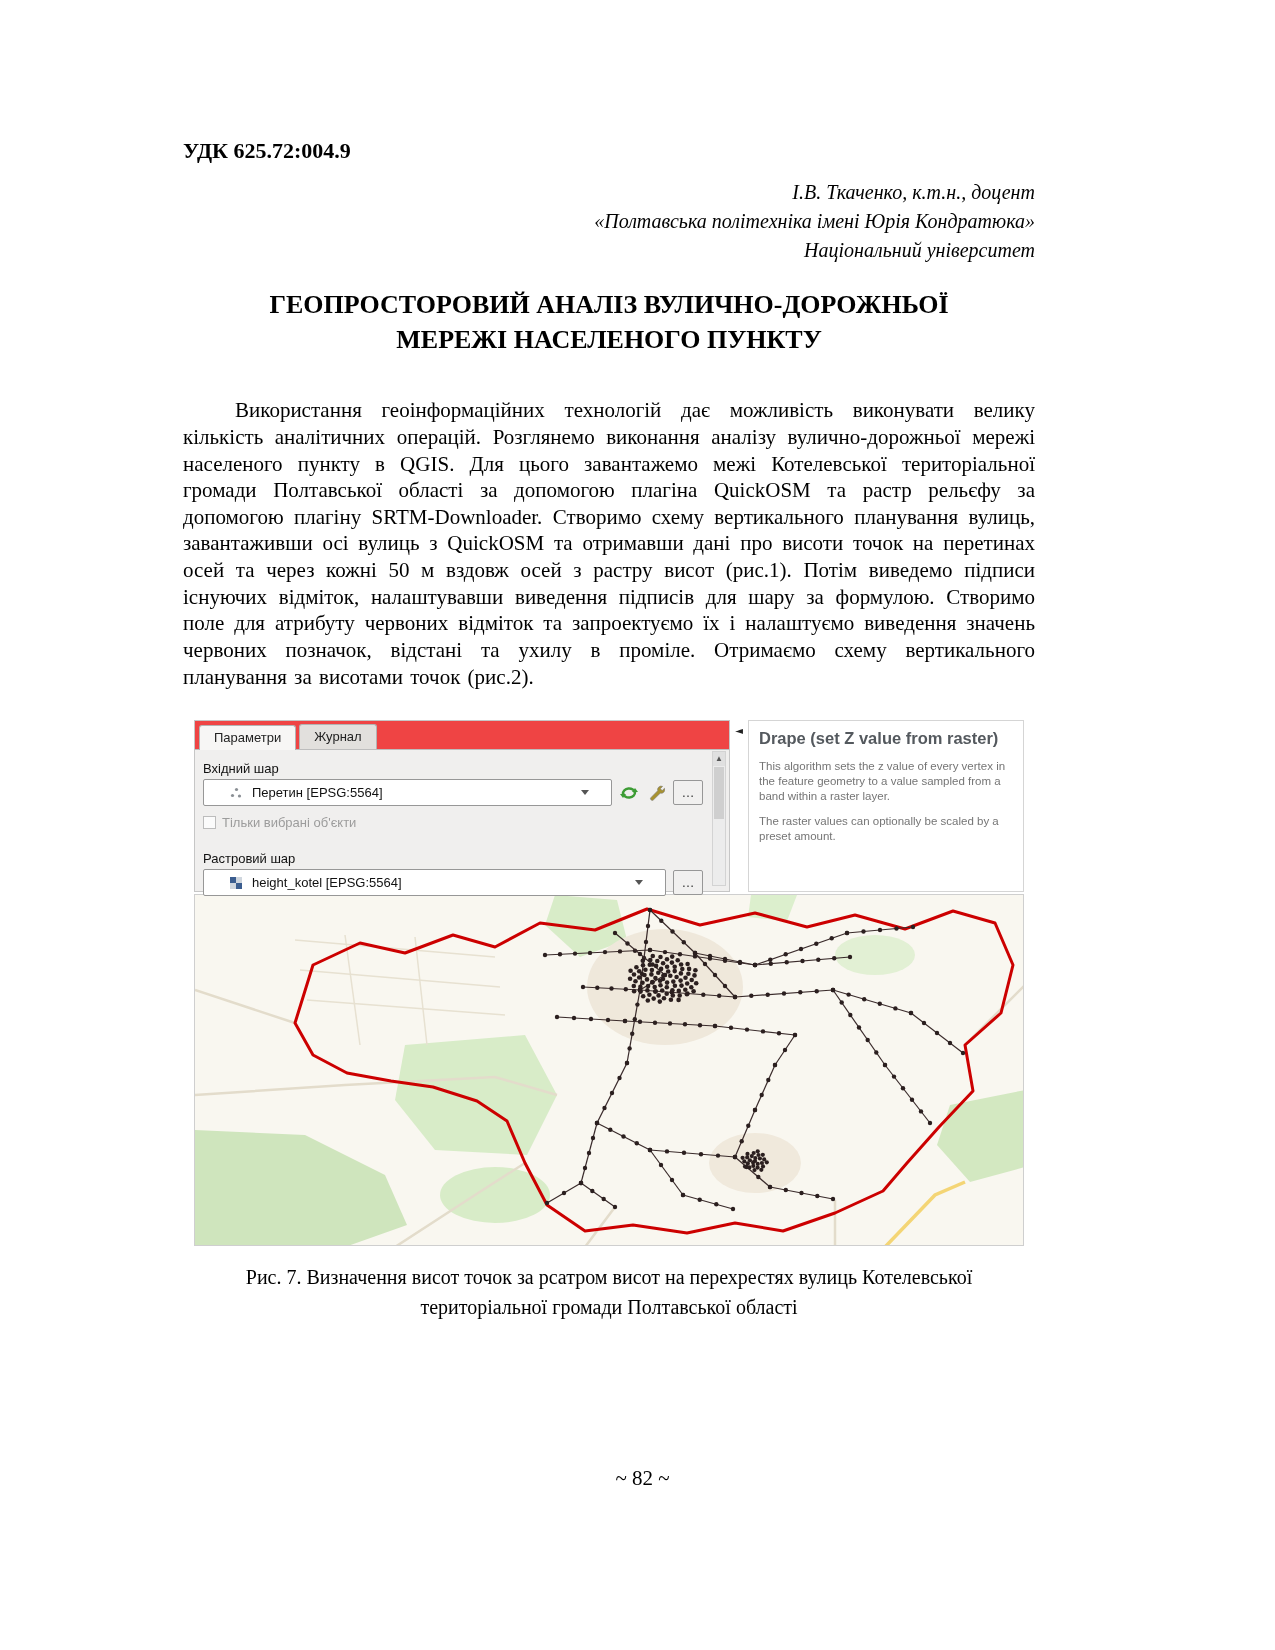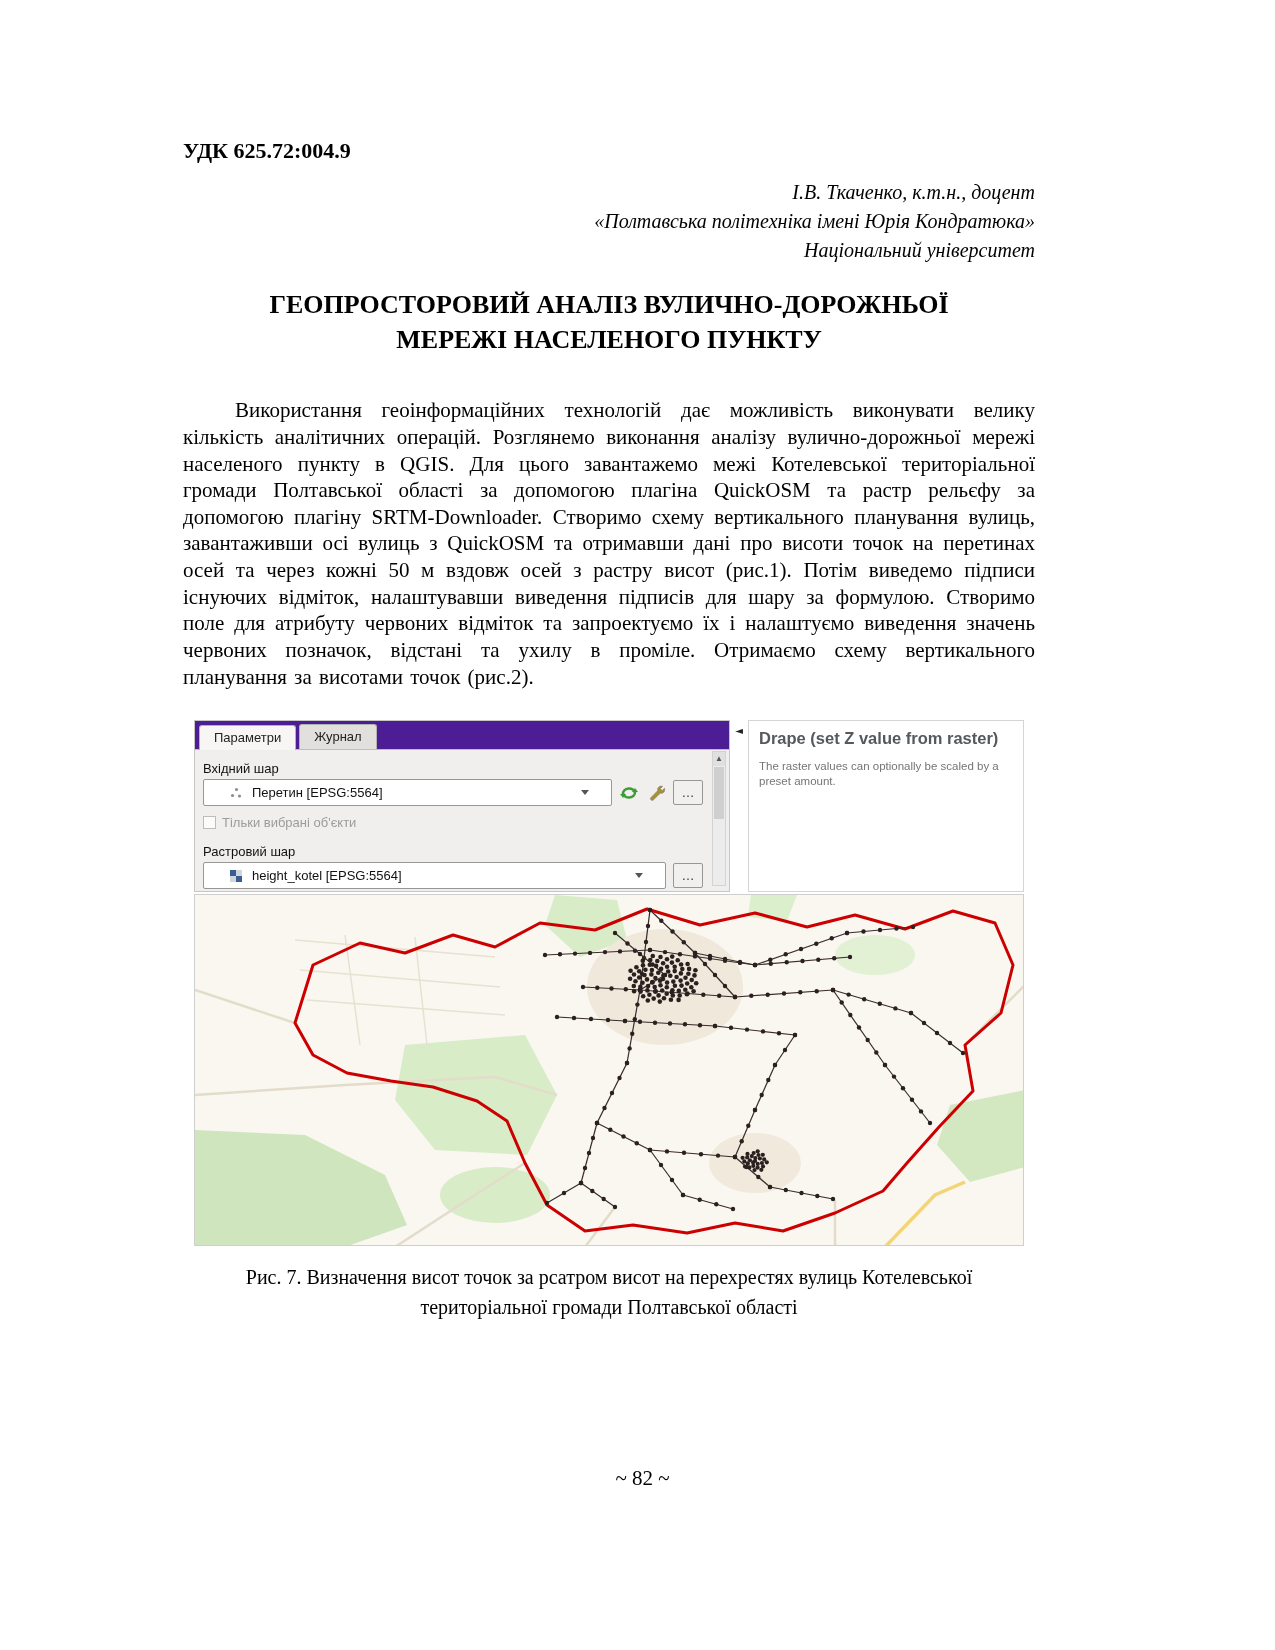--- a/index.html
+++ b/index.html
@@ -19,36 +19,36 @@
   .body-text {
     margin:40px 0 0; font-size:21px; line-height:1.27; text-align:justify;
     text-indent:52px; word-spacing:2px;
   }
 
   figure { margin:30px 0 0 11px; padding:0; width:830px; }
 
   
   .qgis { display:flex; width:830px; height:172px; font-family:"Liberation Sans", sans-serif; background:#fff; }
   .qgis-left { position:relative; width:536px; background:#f0efee; border:1px solid #c6c6c6; box-sizing:border-box; }
-  .tabbar { display:flex; gap:3px; padding:3px 0 0 4px; background:#4c1d95; border-bottom:1px solid #bdbdbd; }
+  .tabbar { display:flex; gap:3px; padding:3px 0 0 4px; background:#ef4444; border-bottom:1px solid #bdbdbd; }
   .tab { padding:4px 14px 5px; font-size:13px; background:#e2e0dd; border:1px solid #b3b3b3; border-bottom:none;
          border-radius:3px 3px 0 0; color:#222; cursor:default; }
   .tab.active { background:#f7f6f5; position:relative; top:1px; }
   .pane-body { padding:7px 26px 6px 8px; }
   .field-label { font-size:13px; margin:4px 0 3px; color:#111; }
   .row { display:flex; align-items:center; gap:7px; margin-bottom:2px; }
   .combo { flex:1; display:flex; align-items:center; gap:6px; height:25px; background:#ffffff;
            border:1px solid #979797; border-radius:2px; padding:0 22px; font-size:13px; color:#111; min-width:0; }
   .combo-text { white-space:nowrap; overflow:hidden; text-overflow:ellipsis; }
   .combo-arrow { margin-left:auto; width:0; height:0; border-left:4px solid transparent;
                  border-right:4px solid transparent; border-top:5px solid #555; }
   .more-btn { width:30px; height:25px; border:1px solid #979797; background:#f1f0ef; border-radius:2px;
               font-size:13px; line-height:1; color:#333; }
   .tool-ic { width:20px; height:20px; display:inline-flex; align-items:center; justify-content:center; }
-  .check-row { display:flex; align-items:center; gap:6px; margin:9px 0 14px; font-size:13px; color:#9c9c9c; }
+  .check-row { display:flex; align-items:center; gap:6px; margin:9px 0 21px; font-size:13px; color:#9c9c9c; }
   .checkbox { width:13px; height:13px; border:1px solid #bcbcbc; background:#fbfbfb; box-sizing:border-box; }
   .vscroll { position:absolute; right:3px; top:30px; bottom:5px; width:14px; background:#ececec; border:1px solid #d3d3d3; box-sizing:border-box; }
   .scroll-up { height:14px; background:#e0e0e0; font-size:8px; color:#555; text-align:center; line-height:14px; }
   .scroll-thumb { margin:1px; height:52px; background:#cfcfcf; }
 
   .collapse { width:18px; padding-top:5px; text-align:center; font-size:10px; color:#222;
               font-family:"DejaVu Sans", sans-serif; }
 
   .qgis-help { flex:1; background:#ffffff; border:1px solid #d5d5d5; box-sizing:border-box; padding:8px 10px 6px; }
   .help-title { font-weight:bold; font-size:16.5px; line-height:1.2; color:#54595e; margin-bottom:10px; }
@@ -144,20 +144,21 @@
           <div class="vscroll">
             <div class="scroll-up">▲</div>
             <div class="scroll-thumb"></div>
           </div>
         </div>
 
         <div class="collapse">◄</div>
 
         <div class="qgis-help">
           <div class="help-title">Drape (set Z value from raster)</div>
+          <p class="help-p">This algorithm sets the z value of every vertex in the feature geometry to a value sampled from a band within a raster layer.</p>
           <p class="help-p">The raster values can optionally be scaled by a preset amount.</p>
         </div>
       </div>
 
       <div class="map-wrap">
         <svg width="830" height="352" viewBox="0 0 830 352">
 
           <rect x="0" y="0" width="830" height="352" fill="#f9f7f0"></rect>
 
           <polygon points="0,235 110,240 190,280 212,330 150,352 0,352" fill="#cfe5bd"></polygon>

